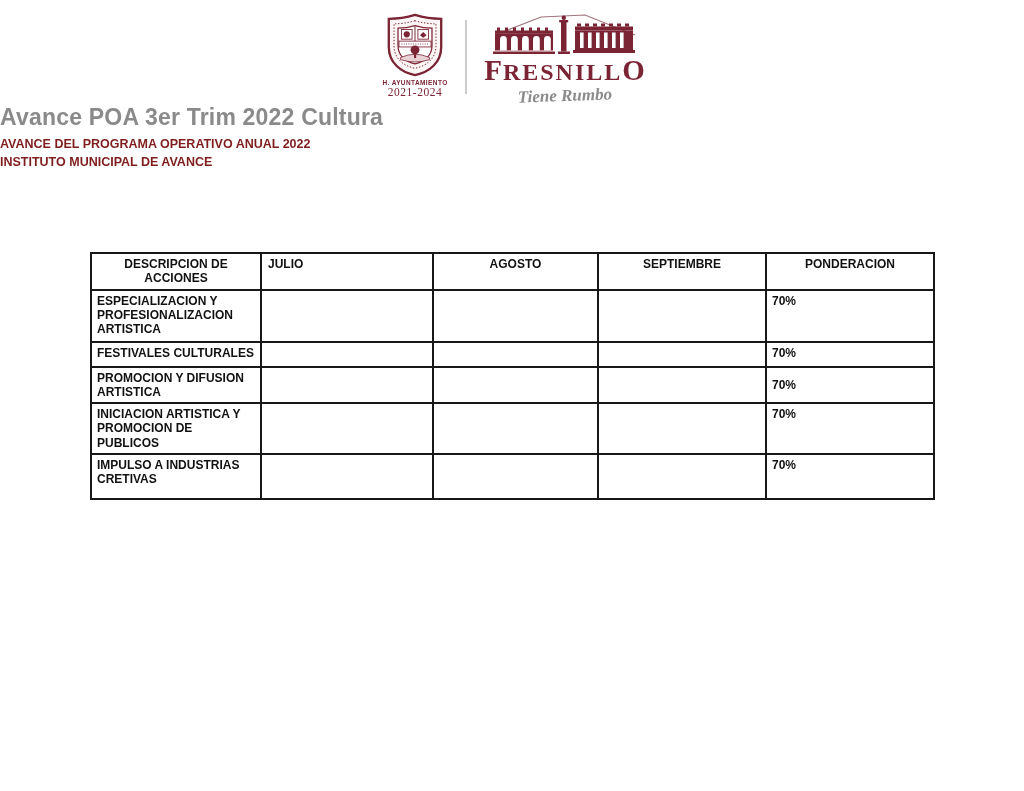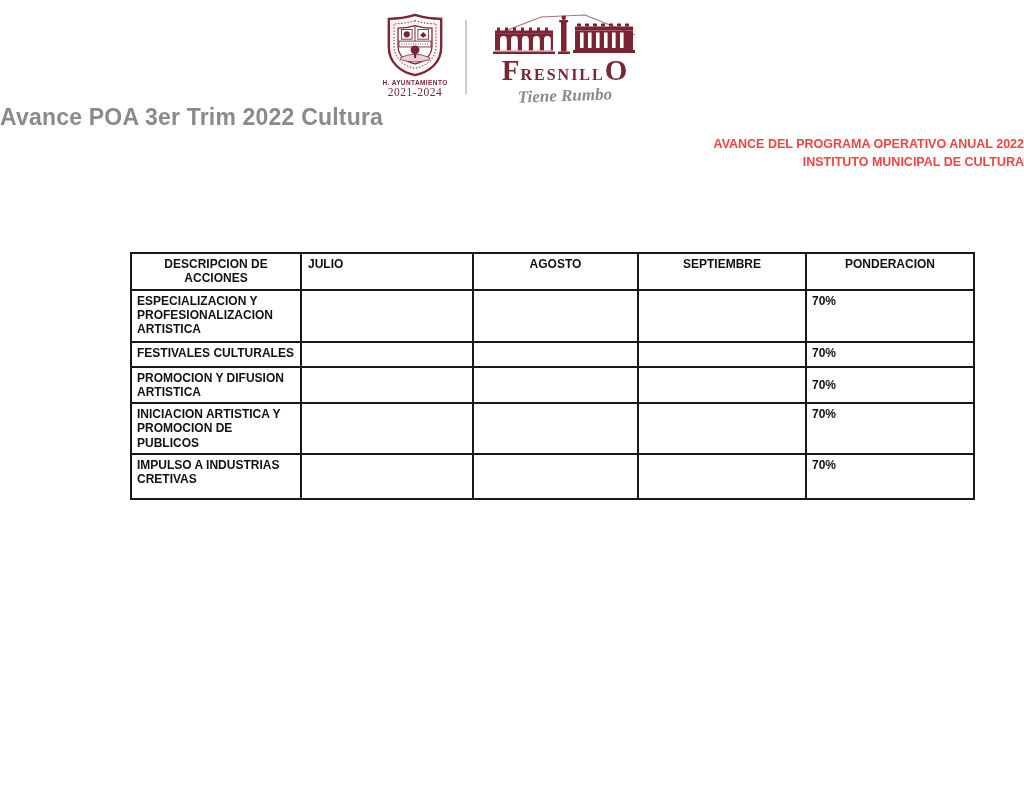--- a/index.html
+++ b/index.html
@@ -48,21 +48,21 @@
     display: flex;
     justify-content: center;
     align-items: baseline;
     color: #7b2433;
     font-family: "Liberation Serif", serif;
     font-weight: bold;
     line-height: 1;
     margin-top: -2px;
   }
   .wm-big   { font-size: 29px; letter-spacing: 1px; }
-  .wm-mid   { font-size: 16px; letter-spacing: 2px; }
+  .wm-mid   { font-size: 24px; letter-spacing: 2px; }
   .slogan {
     font-family: "Liberation Serif", serif;
     font-style: italic;
     font-weight: bold;
     font-size: 17px;
     color: #8b8b8b;
     transform: rotate(-2deg);
     margin-top: 1px;
   }
 
@@ -72,30 +72,30 @@
     top: 104px; left: 0; right: 0;
     text-align: left;
     font-size: 23px;
     font-weight: bold;
     color: #8a8a8a;
     letter-spacing: 0.2px;
   }
   .doc-sub1, .doc-sub2 {
     position: absolute;
     left: 0; right: 0;
-    text-align: right;
+    text-align: left;
     font-size: 12.5px;
     font-weight: bold;
-    color: #ef4444;
+    color: #7f1d1d;
   }
   .doc-sub1 { top: 137px; }
   .doc-sub2 { top: 155px; }
 
   
-  .table-wrap { position: absolute; top: 252px; left: 90px; margin-left: 40px; }
+  .table-wrap { position: absolute; top: 252px; left: 90px; }
   table {
     border-collapse: collapse;
     table-layout: fixed;
     width: 843px;
     background: #ffffff;
   }
   th, td {
     border: 2px solid #181818;
     font-size: 12px;
     font-weight: bold;
@@ -194,21 +194,21 @@
         <span class="wm-big">F</span>
         <span class="wm-mid">RESNILL</span>
         <span class="wm-big">O</span>
       </div>
       <div class="slogan">Tiene Rumbo</div>
     </div>
   </div>
 
   <div class="doc-title">Avance POA 3er Trim 2022 Cultura</div>
   <div class="doc-sub1">AVANCE DEL PROGRAMA OPERATIVO ANUAL 2022</div>
-  <div class="doc-sub2">INSTITUTO MUNICIPAL DE CULTURA</div>
+  <div class="doc-sub2">INSTITUTO MUNICIPAL DE AVANCE</div>
 
   <div class="table-wrap">
     <table>
       <colgroup>
         <col style="width:170px">
           <col style="width:172px">
           <col style="width:165px">
         <col style="width:168px">
           <col style="width:168px">
       </colgroup>

